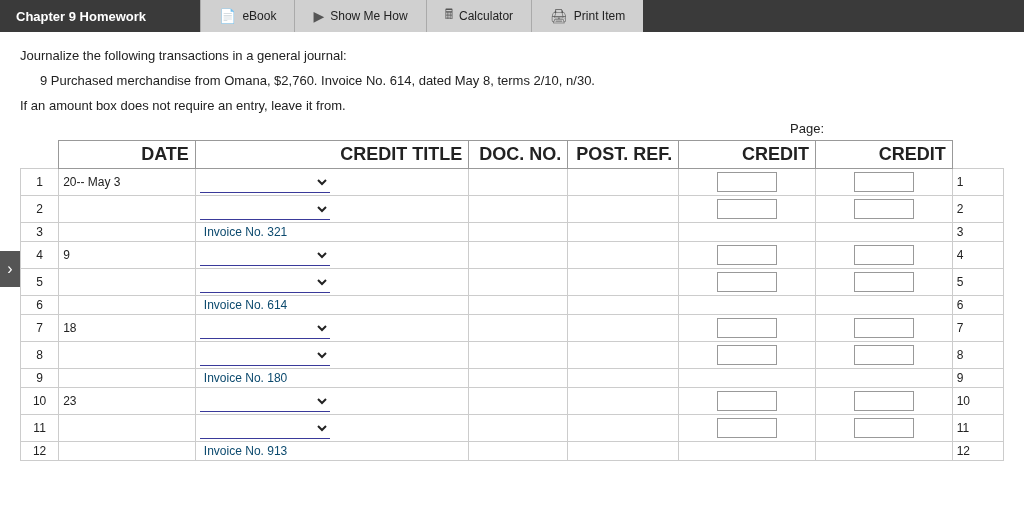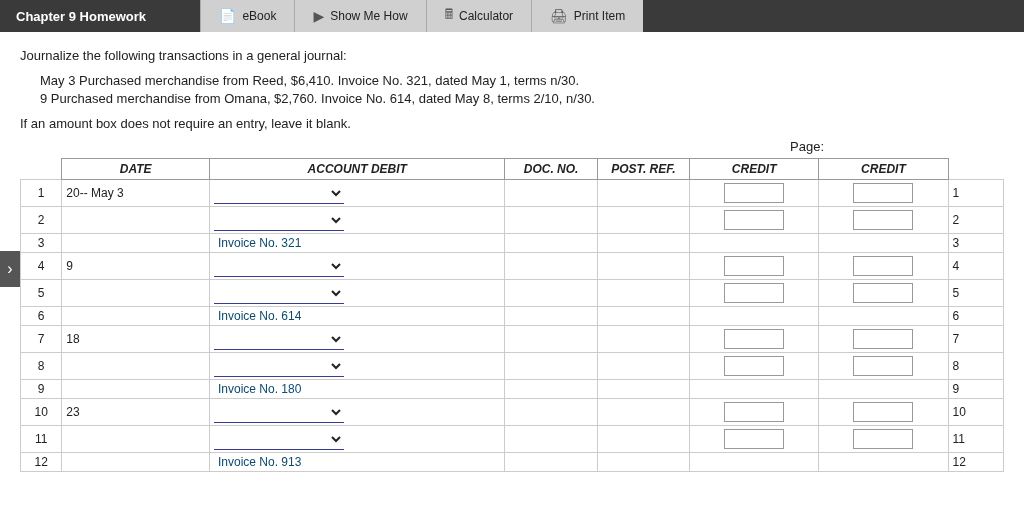--- a/index.html
+++ b/index.html
@@ -73,25 +73,24 @@
 
     
     .journal-table {
       width: 100%;
       border-collapse: collapse;
       font-size: 12px;
     }
     .journal-table thead tr th {
       border: 1px solid #999;
       padding: 3px 6px;
-      text-align: center;
+      text-align: right;
       background: #fff;
-      font-size: 12px;
+      font-size: 18px;
       font-weight: bold;
-      font-style: italic;
     }
     .journal-table tbody tr td {
       border: 1px solid #ccc;
       padding: 2px 4px;
       font-size: 12px;
       background: #fff;
     }
     .journal-table thead th.date-col { width: 80px; }
     .journal-table thead th.account-col { width: 160px; }
     .journal-table thead th.doc-col { width: 50px; }
@@ -179,34 +178,33 @@
   </div>
 </div>
 
 <div class="main-content">
 
   <div class="left-arrow">›</div>
 
   <p class="instructions">Journalize the following transactions in a general journal:</p>
 
   <div class="transaction-list">
-    <p>May 3 Purchased merchandise from Reed, $6,410. Invoice No. 321, dated May 1, terms n/30.</p>
     <p>9 Purchased merchandise from Omana, $2,760. Invoice No. 614, dated May 8, terms 2/10, n/30.</p>
   </div>
 
-  <p class="blank-note">If an amount box does not require an entry, leave it blank.</p>
+  <p class="blank-note">If an amount box does not require an entry, leave it from.</p>
 
   <div class="page-label">Page:</div>
 
   <table class="journal-table">
     <thead>
       <tr>
         <th style="border:none;background:transparent;width:20px;"></th>
         <th class="date-col">DATE</th>
-        <th class="account-col">ACCOUNT DEBIT</th>
+        <th class="account-col">CREDIT TITLE</th>
         <th class="doc-col" style="border:1px solid #999;">
           <span>DOC. NO.</span>
         </th>
         <th class="post-col" style="border:1px solid #999;">
           <span>POST. REF.</span>
         </th>
         <th class="debit-col">CREDIT</th>
         <th class="credit-col">CREDIT</th>
         <th style="border:none;background:transparent;width:30px;"></th>
       </tr>

